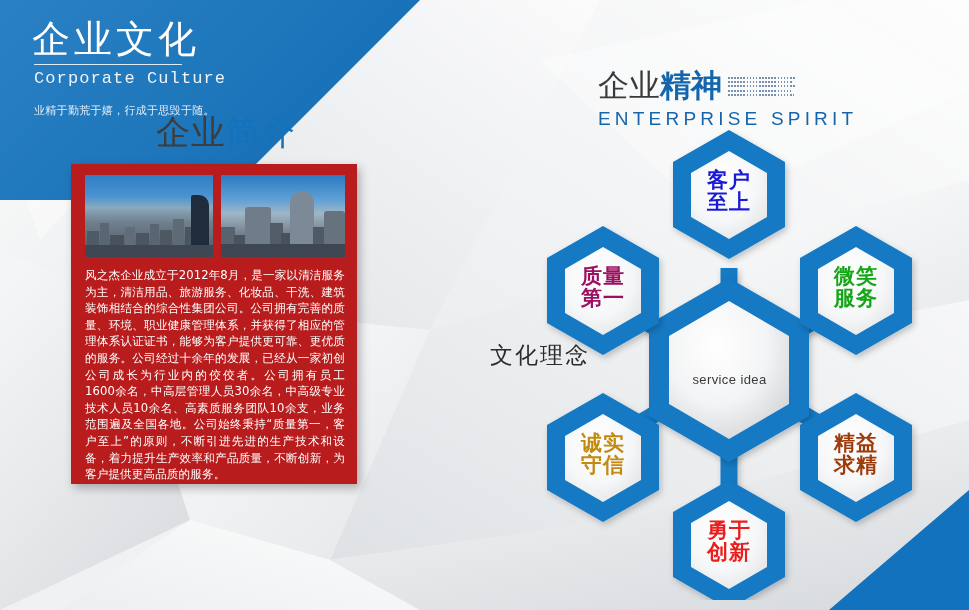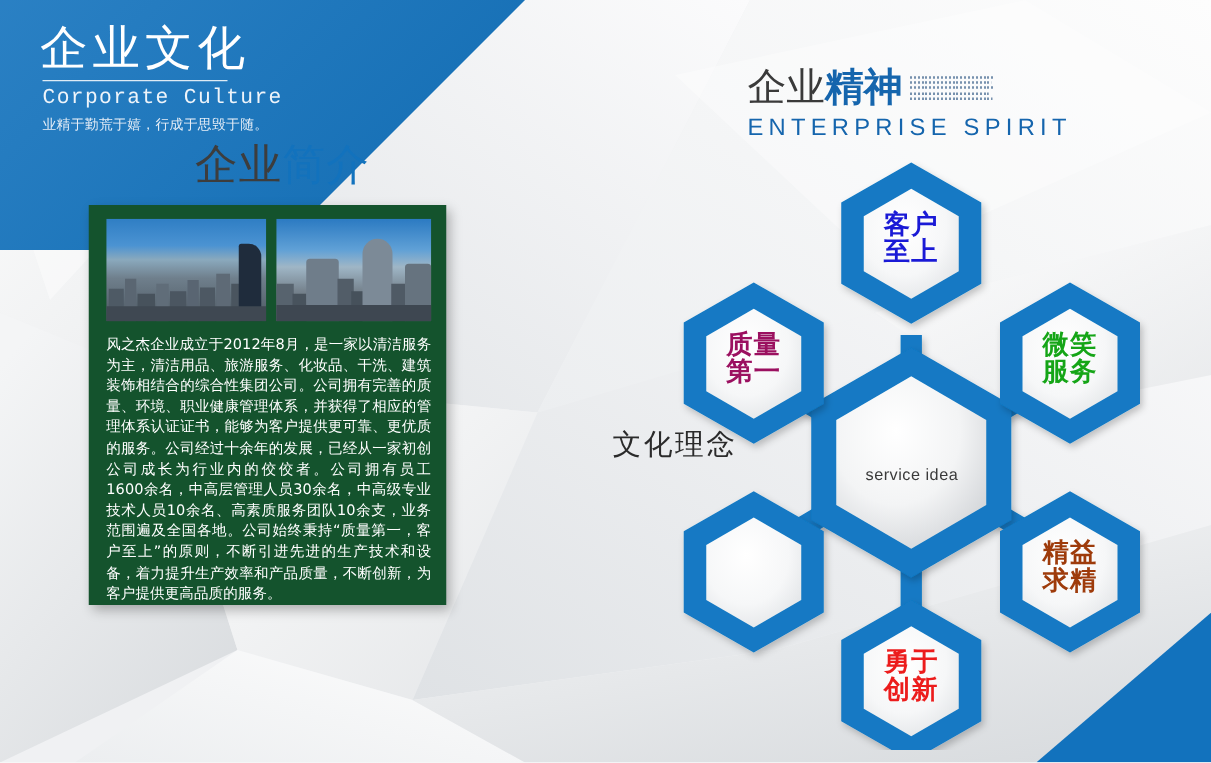--- a/index.html
+++ b/index.html
@@ -83,21 +83,21 @@
     color: #eef4fa;
     font-family: Liberation Mono, monospace;
     padding-left: 2px;
   }
   .header-tl .motto {
     font-size: 11px;
     line-height: 16px;
     letter-spacing: 0.3px;
     color: #e6eef7;
     padding-left: 2px;
-    margin-top: 3px;
+    margin-top: 13px;
   }
 
   
   .intro-title {
     position: absolute;
     left: 156px; top: 112px;
     z-index: 6;
     font-size: 34px;
     line-height: 40px;
     letter-spacing: 1px;
@@ -105,21 +105,21 @@
     font-weight: 400;
   }
   .intro-title .dark { color: #3d3d3d; }
   .intro-title .blue { color: #1272bd; }
 
   
   .info-panel {
     position: absolute;
     left: 71px; top: 164px;
     width: 286px; height: 320px;
-    background: #14532d;
+    background: #b91c1c;
     box-shadow: 3px 4px 9px rgba(0,0,0,0.28);
     z-index: 5;
     padding: 11px 12px 12px 14px;
   }
   .photo-row {
     display: flex;
     gap: 8px;
     height: 82px;
     margin-bottom: 10px;
   }
@@ -175,20 +175,21 @@
     letter-spacing: 0px;
     color: #3a3a3a;
     font-weight: 400;
   }
   .spirit-header .cn-blue {
     font-size: 31px;
     line-height: 36px;
     letter-spacing: 0px;
     color: #1565ad;
     font-weight: 700;
+    margin-top: 16px;
   }
   .micro-text {
     display: inline-block;
     width: 68px;
     margin-left: 6px;
     margin-bottom: 6px;
   }
   .micro-text i {
     display: block;
     height: 2px;
@@ -431,20 +432,24 @@
     <div class="hex-label satellite" style="left:63px;  top:147px; width:100px; color:#9b1060;">
       <span>质量</span><br>
       <span>第一</span>
     </div>
 
     <div class="hex-label satellite" style="left:316px; top:147px; width:100px; color:#15a517;">
       <span>微笑</span><br>
       <span>服务</span>
     </div>
 
+    <div class="hex-label satellite" style="left:63px;  top:314px; width:100px; color:#c28a10;">
+      <span>诚实</span><br>
+      <span>守信</span>
+    </div>
 
     <div class="hex-label satellite" style="left:316px; top:314px; width:100px; color:#9e3b0b;">
       <span>精益</span><br>
       <span>求精</span>
     </div>
 
     <div class="hex-label satellite" style="left:189px; top:401px; width:100px; color:#ec1c1c;">
       <span>勇于</span><br>
       <span>创新</span>
     </div>

